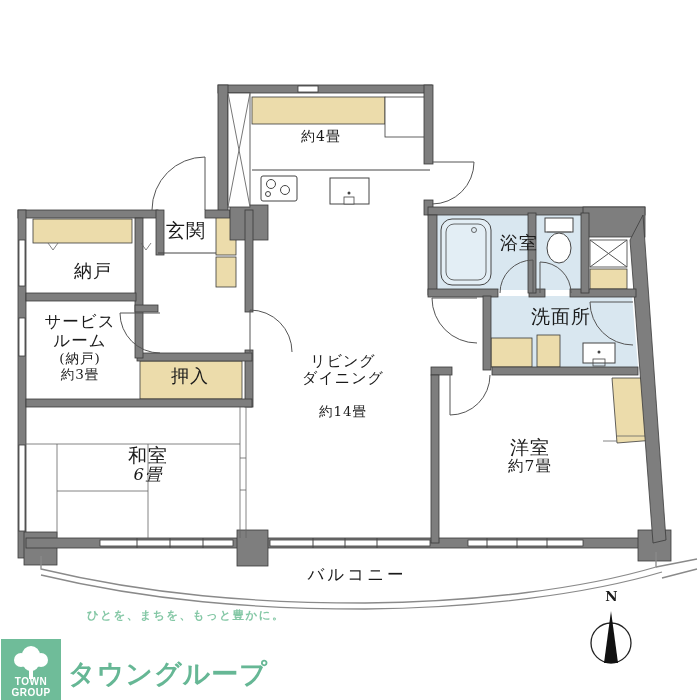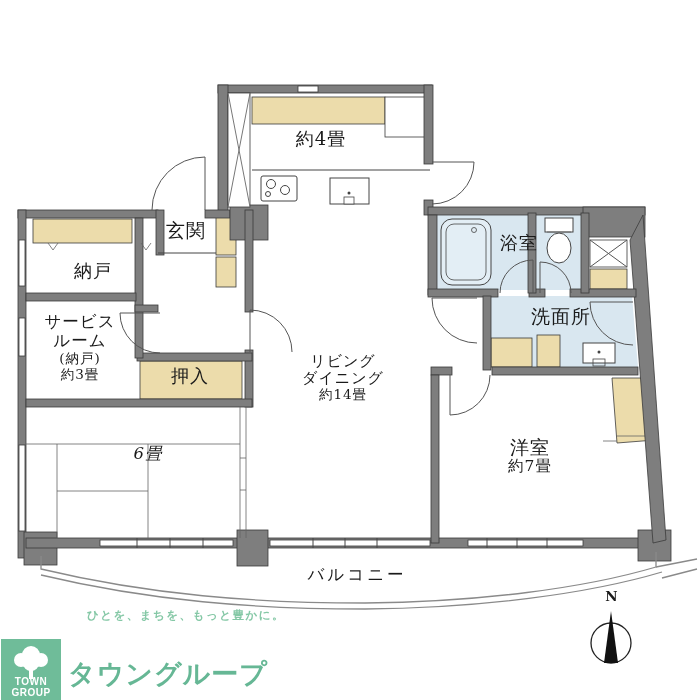--- a/index.html
+++ b/index.html
@@ -16,28 +16,28 @@
   .f-white{fill:#fff;stroke:#3b3b3b;stroke-width:.8;}
   .ln{stroke:#444;stroke-width:1;fill:none;}
   .ln-thin{stroke:#666;stroke-width:.8;fill:none;}
   .arc{stroke:#555;stroke-width:1;fill:none;}
   .fixt{fill:#fff;stroke:#444;stroke-width:1;}
   .rail{stroke:#8a8a8a;stroke-width:1.3;fill:none;}
   .room-label{position:absolute;text-align:center;line-height:1.12;letter-spacing:1px;white-space:nowrap;}
   .room-label span{display:block;}
   .sz{font-size:14px;}
   #lbl-kitchen{left:266px;top:129px;width:110px;font-size:16px;}
-  #lbl-kitchen .sz{font-size:18px;}
+  #lbl-kitchen .sz{font-size:14px;}
   #lbl-genkan{left:160px;top:220px;width:52px;font-size:19px;}
   #lbl-nando{left:53px;top:261px;width:80px;font-size:18px;}
   #lbl-service{left:28px;top:312px;width:104px;font-size:16.5px;line-height:1.18;text-align:center;}
   #lbl-service .small{font-size:13.5px;}
   #lbl-oshiire{left:150px;top:366px;width:80px;font-size:18px;}
   #lbl-living{left:288px;top:353px;width:110px;font-size:15px;text-align:center;}
-  #lbl-living .sz{font-size:13.5px;}
+  #lbl-living .sz{font-size:13.5px;margin-top:17px;}
   #lbl-washitsu{left:98px;top:445px;width:100px;font-size:19px;}
   #lbl-washitsu .sz{font-size:16.5px;font-style:italic;}
   #lbl-youshitsu{left:480px;top:437px;width:100px;font-size:19px;}
   #lbl-youshitsu .sz{font-size:15.5px;}
   #lbl-bath{left:479px;top:233px;width:80px;font-size:18px;}
   #lbl-senmen{left:511px;top:306px;width:100px;font-size:19px;}
   #lbl-balcony{left:287px;top:566px;width:140px;font-size:16.5px;letter-spacing:3px;}
   #lbl-north{left:599px;top:589px;width:26px;font-size:13.5px;font-weight:bold;}
   
   #logo-square{position:absolute;left:1px;top:639px;width:60px;height:61px;
@@ -237,20 +237,21 @@
   </div>
   <div class="room-label" id="lbl-oshiire">
     <span>押入</span>
   </div>
   <div class="room-label" id="lbl-living">
     <span>リビング</span>
     <span>ダイニング</span>
     <span class="sz">約14畳</span>
   </div>
   <div class="room-label" id="lbl-washitsu">
+    <span>和室</span>
     <span class="sz">6畳</span>
   </div>
   <div class="room-label" id="lbl-youshitsu">
     <span>洋室</span>
     <span class="sz">約7畳</span>
   </div>
   <div class="room-label" id="lbl-bath">
     <span>浴室</span>
   </div>
   <div class="room-label" id="lbl-senmen">

